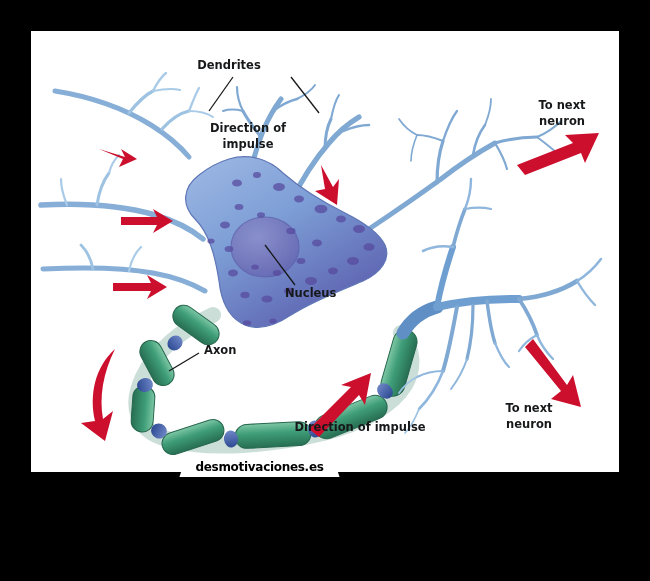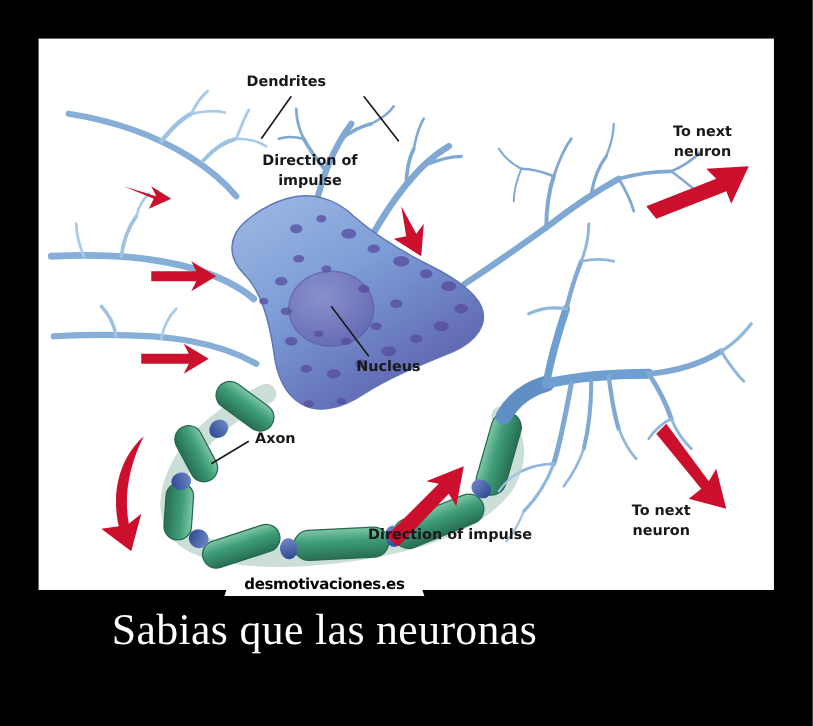--- a/index.html
+++ b/index.html
@@ -370,16 +370,15 @@
     </svg>
   </div>
 
   <div id="watermark-banner">
     <div class="rule"></div>
     <div id="watermark-tab">desmotivaciones.es</div>
     <div class="rule"></div>
   </div>
 
   <div id="caption-block">
-    <h1 id="poster-title">Sabias que las neuronas</h1>
   </div>
 
 </div>
 
 </body></html>

